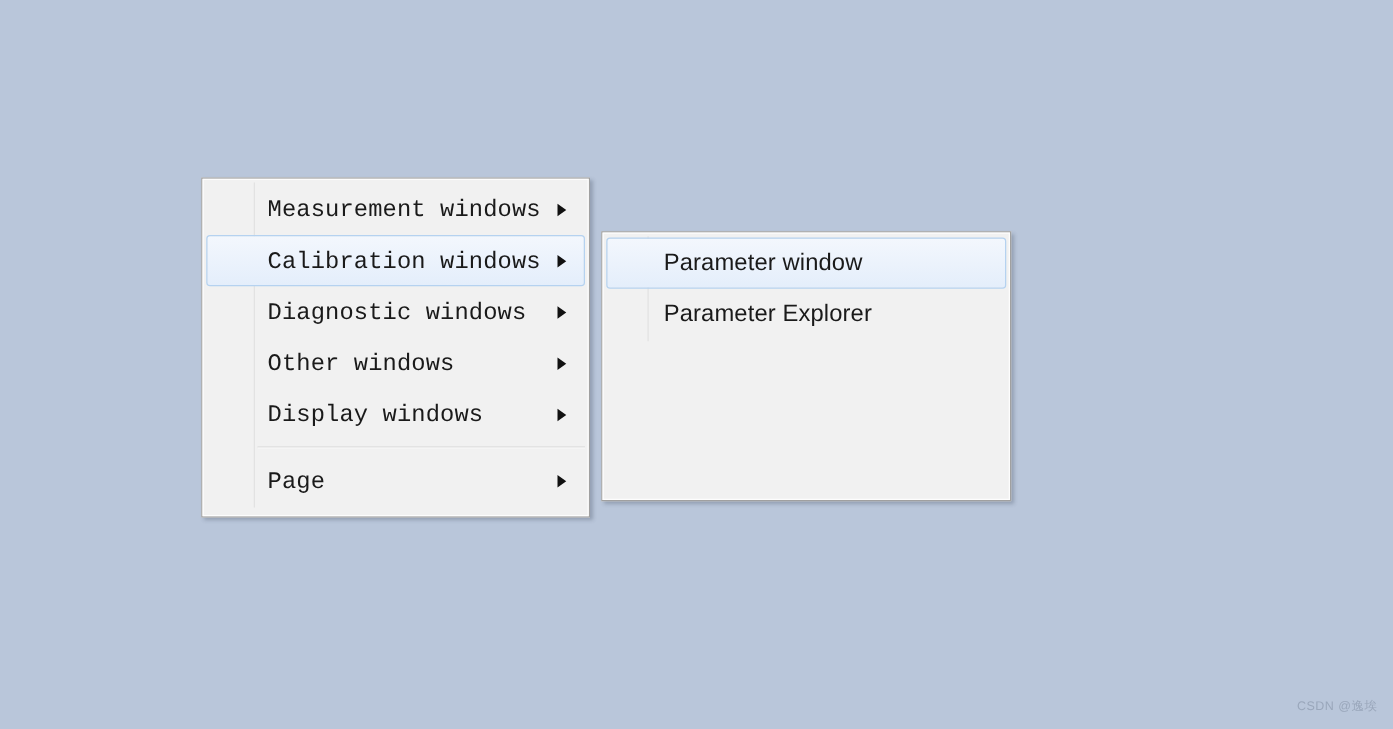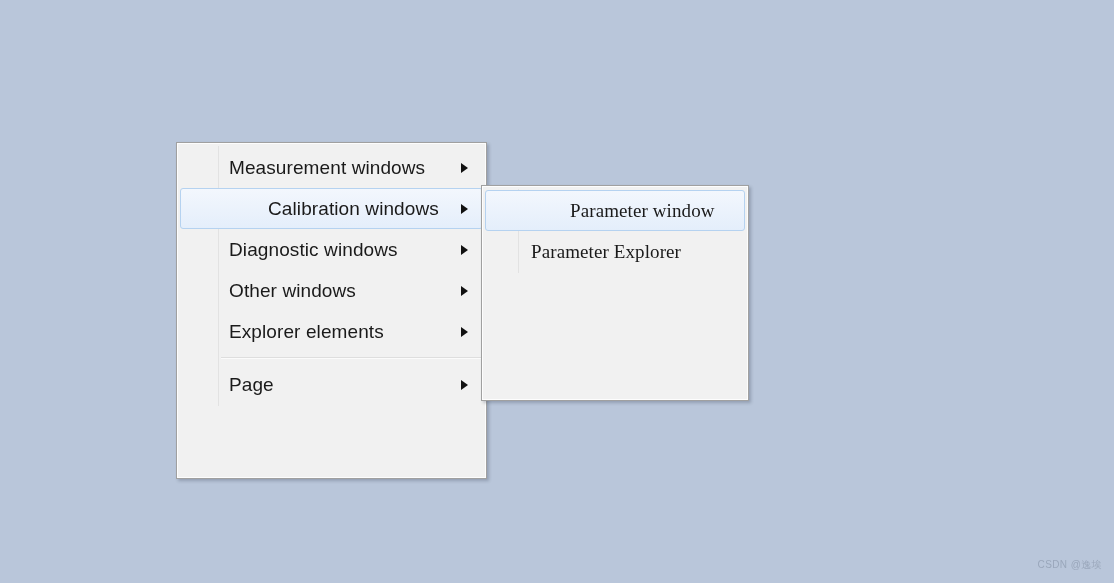--- a/index.html
+++ b/index.html
@@ -67,48 +67,47 @@
     top: 50%;
     transform: translateY(-50%);
     width: 0; height: 0;
     border-top: 5px solid transparent;
     border-bottom: 5px solid transparent;
     border-left: 7px solid #111111;
   }
   .menu-item.selected {
     background: linear-gradient(to bottom, #f3f7fd 0%, #e4eefb 100%);
     border: 1px solid #b5d2f0;
-    padding-left: 39px;
   }
 
   .menu-separator {
     height: 1px;
     background: #dedede;
     margin: 5px 3px 5px 0;
     border-bottom: 1px solid #fbfbfb;
   }
 
   
   #main-menu {
-    left: 176px;
+    left: 161px;
     top: 142px;
     width: 311px;
-    height: 337px;
+    height: 272px;
+    font-family: Liberation Mono, monospace;
   }
   #main-menu .gutter-rule { left: 41px; }
   #main-menu .menu-item .label { padding-left: 48px; }
   #main-menu .menu-separator { margin-left: 44px; }
 
   
   #sub-menu {
     left: 481px;
     top: 185px;
-    width: 268px;
+    width: 328px;
     height: 216px;
-    font-family: Liberation Serif, serif;
   }
   #sub-menu .gutter-rule { left: 36px; }
   #sub-menu .menu-item .label { padding-left: 45px; }
 
   
   #watermark {
     position: absolute;
     right: 12px;
     bottom: 11px;
     font-size: 10px;
@@ -138,21 +137,21 @@
       <span class="label">Diagnostic windows</span>
       <span class="arrow"></span>
     </div>
 
     <div class="menu-item">
       <span class="label">Other windows</span>
       <span class="arrow"></span>
     </div>
 
     <div class="menu-item">
-      <span class="label">Explorer elements</span>
+      <span class="label">Display windows</span>
       <span class="arrow"></span>
     </div>
 
     <div class="menu-separator"></div>
 
     <div class="menu-item">
       <span class="label">Page</span>
       <span class="arrow"></span>
     </div>
   </div>

